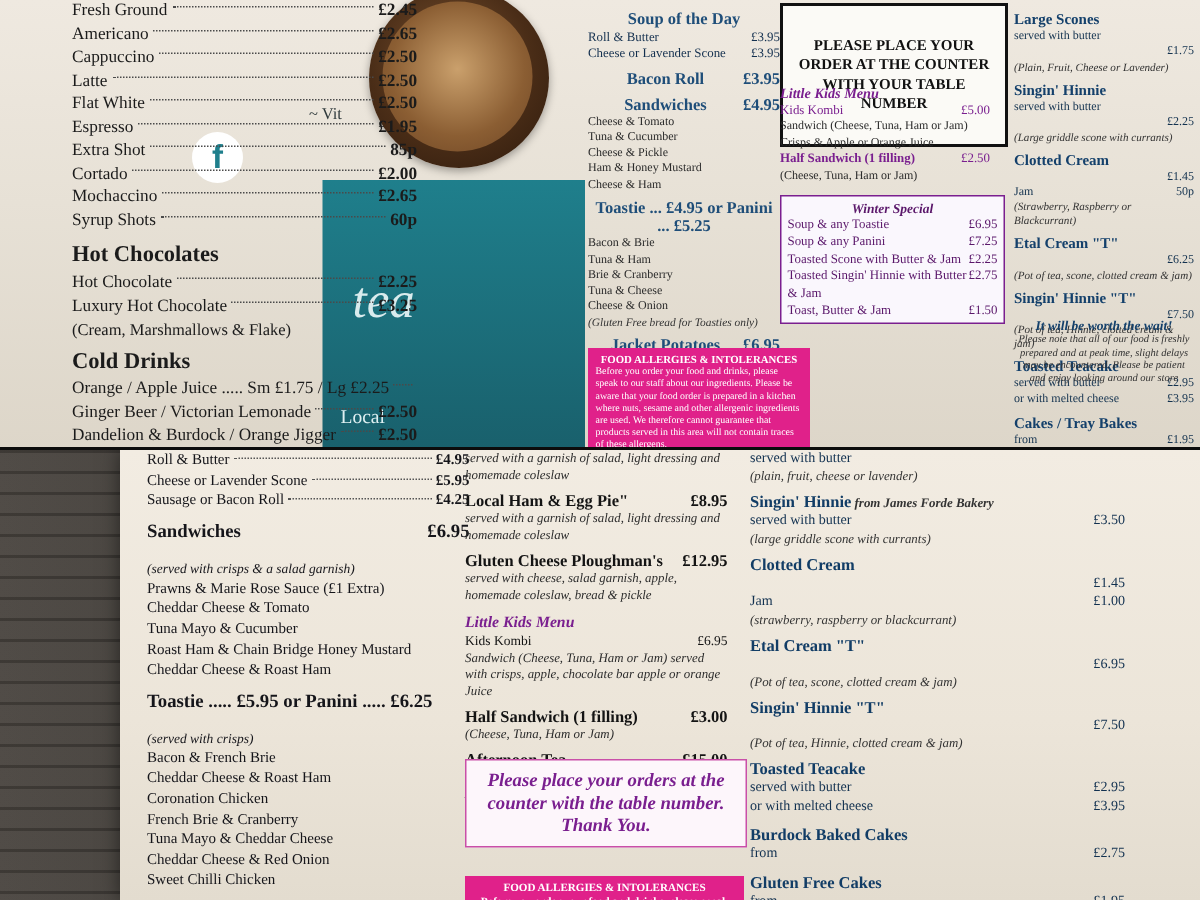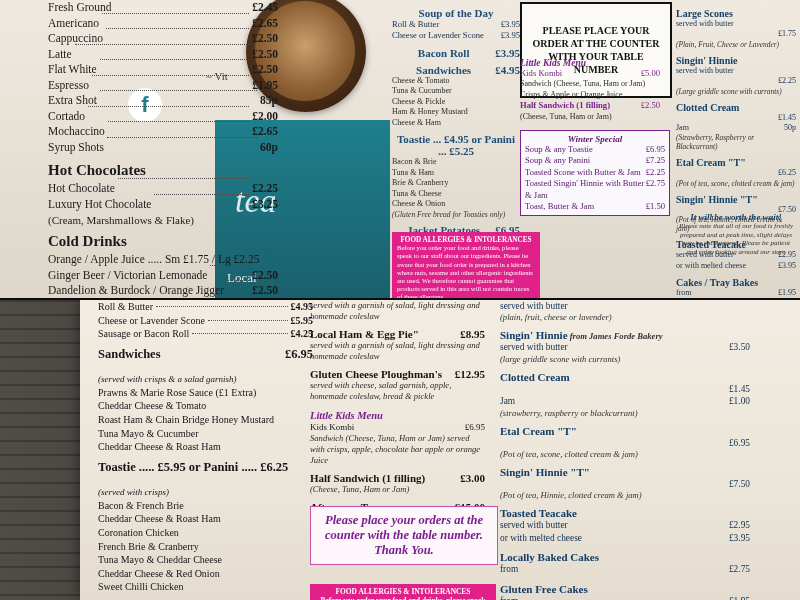--- a/index.html
+++ b/index.html
@@ -21,21 +21,21 @@
   .teal-block .wordmark{position:absolute;left:20px;top:62px;color:#eaf6f7;font-size:34px;
     font-style:italic;font-family:"Liberation Serif",serif;opacity:.92;}
   .teal-block .sub{position:absolute;left:12px;top:150px;color:#dff0f2;font-size:13px;}
   .fb-circle{position:absolute;left:128px;top:88px;width:34px;height:34px;border-radius:50%;
     background:#ffffff;display:flex;align-items:center;justify-content:center;color:#1f7f8c;
     font-weight:bold;font-size:22px;font-family:"Liberation Sans",sans-serif;}
   .vit-text{position:absolute;left:206px;top:70px;color:#2f3a3c;font-size:11px;}
 
   
   .t-col-left{position:absolute;left:48px;top:0px;width:230px;color:#1b1b1b;}
-  .t-row{display:flex;align-items:flex-start;font-size:11.5px;line-height:15.5px;white-space:nowrap;}
+  .t-row{display:flex;align-items:center;font-size:11.5px;line-height:15.5px;white-space:nowrap;}
   .t-row .nm{}
   .t-row .dots{flex:1;margin:0 3px;border-bottom:1px dotted #4a4a4a;transform:translateY(-3px);}
   .t-row .pr{font-weight:bold;}
   .t-head{font-size:15px;font-weight:bold;margin:7px 0 2px;}
   .t-note{font-size:11px;margin:2px 0 4px;}
 
   
   .t-col-mid{position:absolute;left:392px;top:2px;width:128px;color:#14304f;}
   .m-head{color:#1f4e79;font-weight:bold;font-size:11px;margin-top:5px;text-align:center;}
   .m-row{display:flex;font-size:8.6px;line-height:11.4px;}
@@ -407,22 +407,22 @@
           </div>
         </div>
       <div class="b-head">
         <span>Sandwiches</span>
         <span style="float:right">£6.95</span>
       </div>
       <div class="b-note">(served with crisps &amp; a salad garnish)</div>
       <div id="b-sand">
           <div class="b-plain">Prawns &amp; Marie Rose Sauce (£1 Extra)</div>
           <div class="b-plain">Cheddar Cheese &amp; Tomato</div>
+          <div class="b-plain">Tuna Mayo &amp; Cucumber</div>
           <div class="b-plain">Roast Ham &amp; Chain Bridge Honey Mustard</div>
-          <div class="b-plain">Tuna Mayo &amp; Cucumber</div>
           <div class="b-plain">Cheddar Cheese &amp; Roast Ham</div>
         </div>
       <div class="b-head">Toastie ..... £5.95  or Panini ..... £6.25</div>
       <div class="b-note">(served with crisps)</div>
       <div id="b-toast">
           <div class="b-plain">Bacon &amp; French Brie</div>
           <div class="b-plain">Cheddar Cheese &amp; Roast Ham</div>
           <div class="b-plain">Coronation Chicken</div>
           <div class="b-plain">French Brie &amp; Cranberry</div>
           <div class="b-plain">Tuna Mayo &amp; Cheddar Cheese</div>
@@ -513,21 +513,21 @@
           <div class="br-ital">(Pot of tea, Hinnie, clotted cream &amp; jam)</div>
           <div class="br-head">Toasted Teacake</div>
           <div class="br-row">
             <span class="nm">served with butter</span>
             <span>£2.95</span>
           </div>
           <div class="br-row">
             <span class="nm">or with melted cheese</span>
             <span>£3.95</span>
           </div>
-          <div class="br-head">Locally Baked Cakes</div>
+          <div class="br-head">Burdock Baked Cakes</div>
           <div class="br-row">
             <span class="nm">from</span>
             <span>£2.75</span>
           </div>
           <div class="br-head">Gluten Free Cakes</div>
           <div class="br-row">
             <span class="nm">from</span>
             <span>£1.95</span>
           </div>
         </div>

